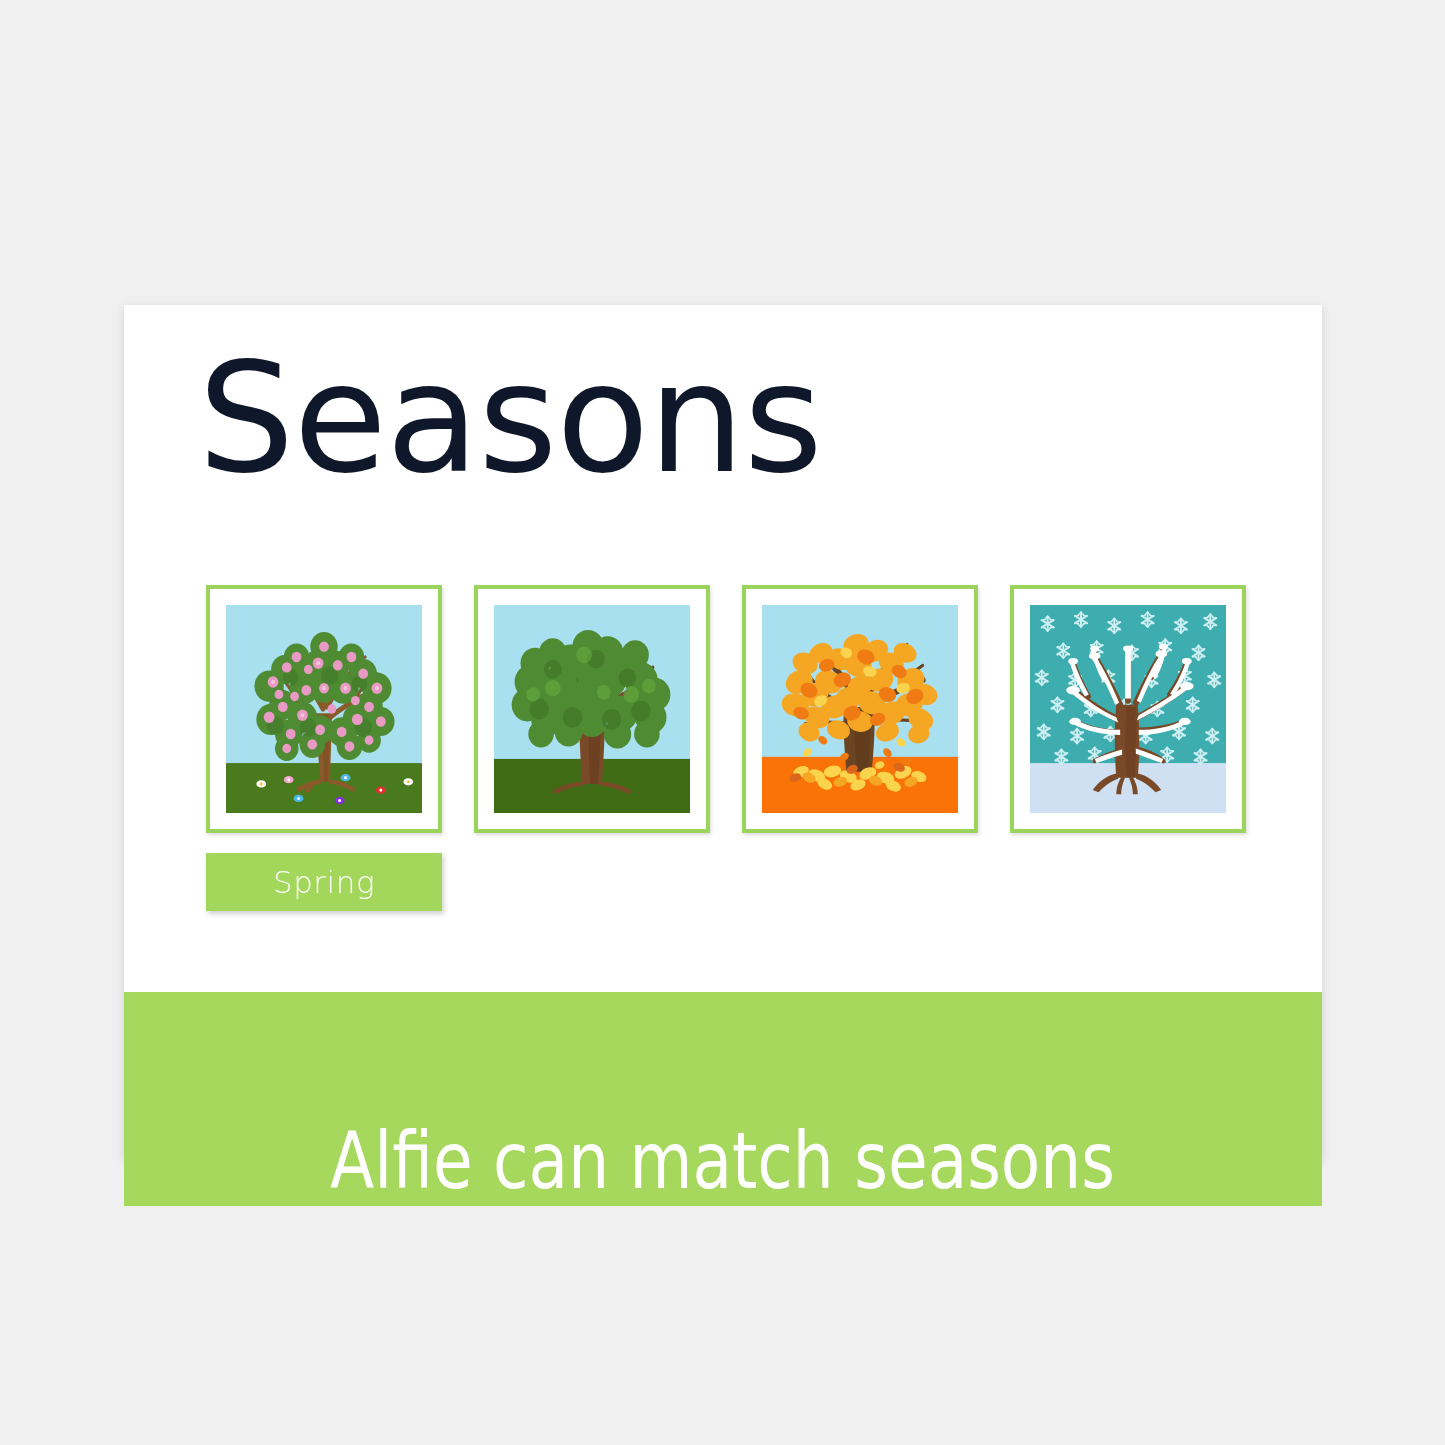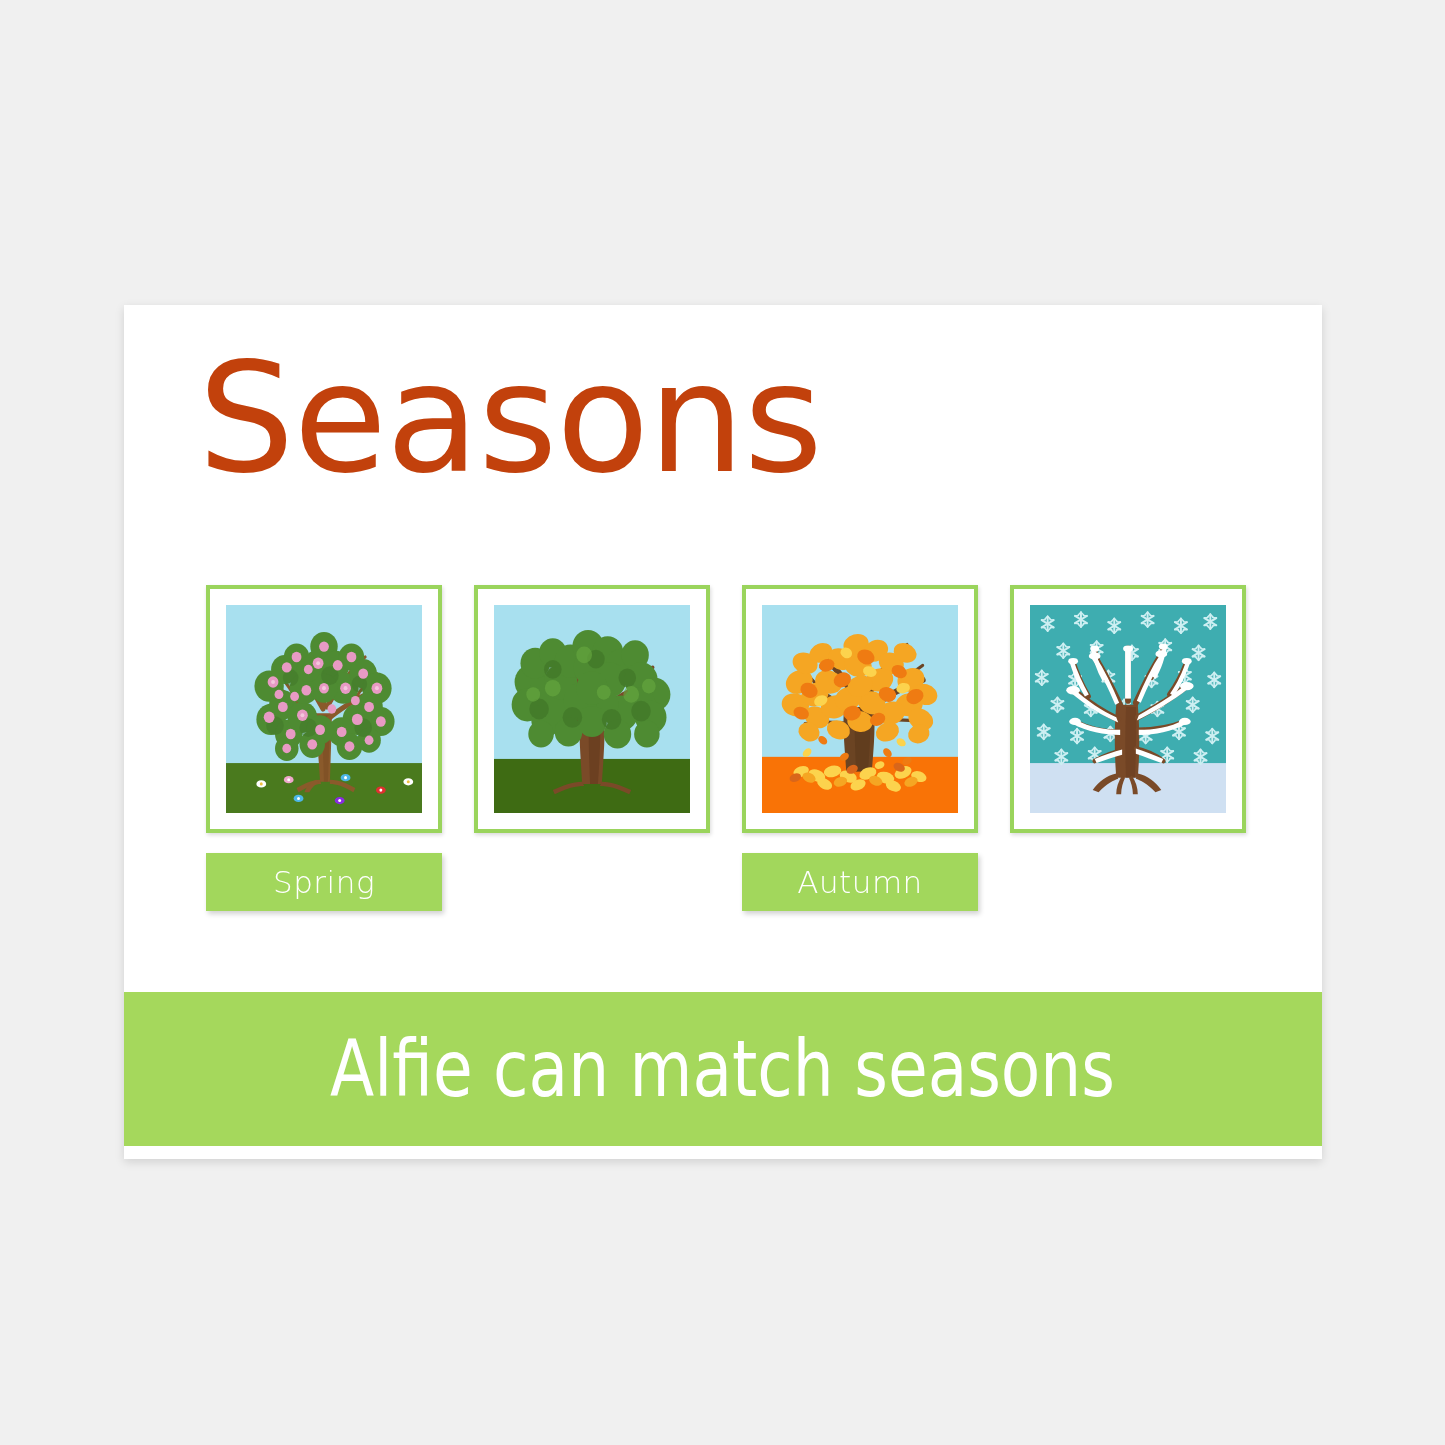--- a/index.html
+++ b/index.html
@@ -22,21 +22,21 @@
 
   
   .title{
     position:absolute;
     left:74px;top:38px;
     font-family:"DejaVu Sans", sans-serif;
     font-size:152px;
     font-weight:400;
     line-height:1;
     letter-spacing:-1px;
-    color:#c2410c;
+    color:#0f172a;
     white-space:nowrap;
   }
 
   
   .cards-row{
     position:absolute;
     left:82px;top:280px;
     width:1040px;
     display:flex;
     justify-content:space-between;
@@ -69,23 +69,23 @@
     font-size:31px;
     font-weight:300;
     color:#ffffff;
     letter-spacing:.5px;
   }
 
   
   .banner{
     position:absolute;
     left:0;top:687px;
-    width:1198px;height:154px;
+    width:1198px;height:214px;
     background:#a5d85c;
-    display:flex;align-items:center;justify-content:center;
+    display:flex;align-items:flex-end;justify-content:center;
   }
   .banner-text{
     font-family:"DejaVu Sans Condensed","DejaVu Sans", sans-serif;
     font-size:78px;
     font-weight:300;
     color:#ffffff;
     letter-spacing:0px;
     transform:scaleX(.92);
     white-space:nowrap;
   }
@@ -421,23 +421,20 @@
                 <ellipse cx="116" cy="169" rx="7" ry="4.5" transform="rotate(18 116 169)"></ellipse>
                 <ellipse cx="152" cy="170" rx="7" ry="4.5" transform="rotate(-20 152 170)"></ellipse>
               </g>
               <g fill="#d9661a">
                 <ellipse cx="34" cy="166" rx="6" ry="4" transform="rotate(-18 34 166)"></ellipse>
                 <ellipse cx="140" cy="156" rx="6" ry="4" transform="rotate(24 140 156)"></ellipse>
                 <ellipse cx="92" cy="158" rx="6" ry="4" transform="rotate(-22 92 158)"></ellipse>
               </g>
             </svg>
           </div>
-        </div>
-        <div class="label-box">
-          <span class="label-text">Autumn</span>
         </div>
       </div>
 
       <div class="season-col">
         <div class="pic-card">
           <div class="pic">
             <svg class="scene" viewBox="0 0 200 200" preserveAspectRatio="none">
               <defs>
                 <g id="flake">
                   <g stroke="#cdeff2" stroke-width="2" stroke-linecap="round">

